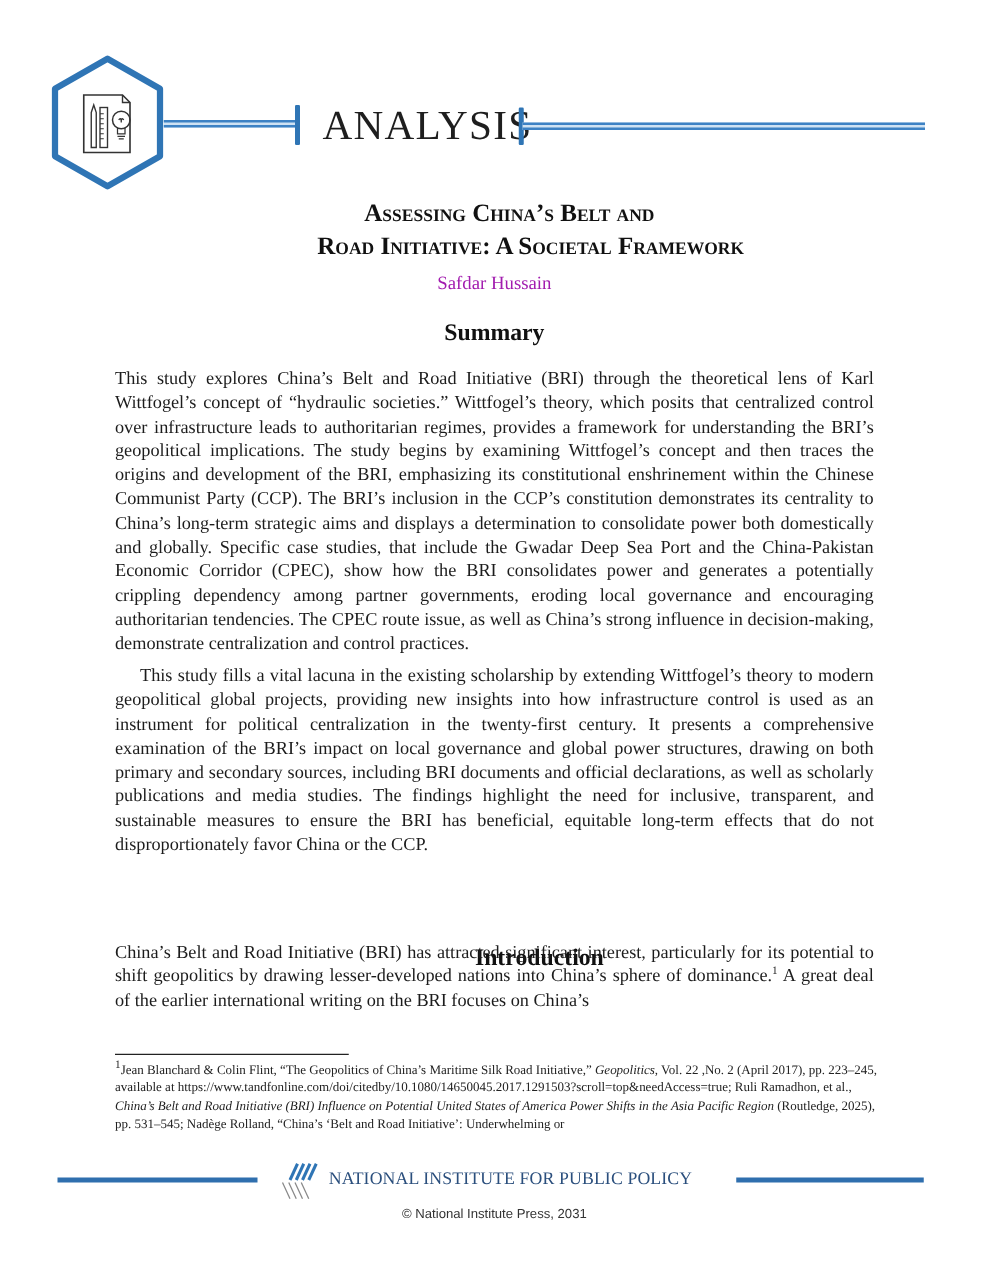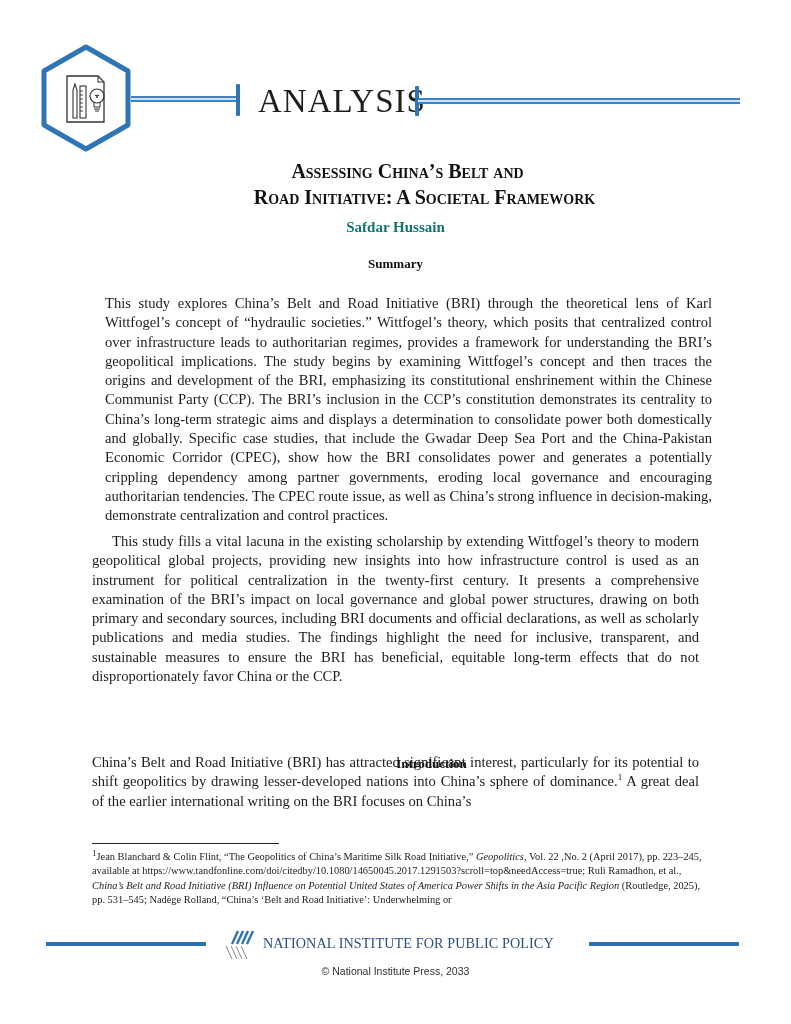--- a/index.html
+++ b/index.html
@@ -12,28 +12,28 @@
     .hdr-tick-left { left: 236px; top: 84px; width: 4px; height: 32px; background: #2f75b5; border-radius: 1px; }
     .analysis-title { left: 258px; top: 81px; font-family: "Liberation Serif", "DejaVu Serif", serif; font-size: 33px; letter-spacing: 1px; color: #1e1e1e; line-height: 40px; }
     .hdr-tick-right { left: 415px; top: 86px; width: 4px; height: 30px; background: #2f75b5; border-radius: 1px; }
     .hdr-line-right { left: 418px; top: 98px; width: 322px; height: 6px; }
     .dline { border-top: 2px solid #3d82c4; border-bottom: 2px solid #3d82c4; box-sizing: border-box; background: #cfe2f3; }
 
     
     .doc-title { left: 0; width: 791px; text-align: center; font-family: "Liberation Serif", "DejaVu Serif", serif; font-weight: bold; font-variant: small-caps; font-size: 20px; line-height: 26px; color: #111; padding-left: 12px; }
     .doc-title.l1 { top: 158px; }
     .doc-title.l2 { top: 184px; margin-left: 17px; }
-    .author { left: 0; width: 791px; top: 219px; text-align: center; font-family: "Liberation Serif", "DejaVu Serif", serif; font-weight: bold; font-size: 15px; color: #0f766e; }
-    .section-head { left: 0; width: 791px; text-align: center; font-family: "Liberation Serif", "DejaVu Serif", serif; font-weight: bold; font-size: 13px; color: #111; }
+    .author { left: 0; width: 791px; top: 219px; text-align: center; font-family: "Liberation Serif", "DejaVu Serif", serif; font-weight: normal; font-size: 15px; color: #a21caf; }
+    .section-head { left: 0; width: 791px; text-align: center; font-family: "Liberation Serif", "DejaVu Serif", serif; font-weight: bold; font-size: 19px; color: #111; }
     .summary-head { top: 256px; }
     .intro-head { top: 756px; padding-left: 36px; }
 
     
     .para { left: 92px; width: 607px; font-family: "Liberation Serif", "DejaVu Serif", serif; font-size: 14.6px; line-height: 19.3px; text-align: justify; color: #1c1c1c; margin: 0; }
-    .p1 { top: 294px; margin-left: 13px; }
+    .p1 { top: 294px; }
     .p2 { top: 532px; text-indent: 20px; }
     .p3 { top: 753px; }
     sup { font-size: 9px; line-height: 0; vertical-align: super; }
 
     
     .fn-rule { left: 92px; top: 843px; width: 187px; height: 1px; background: #222; }
     .footnote { left: 92px; top: 850px; width: 610px; font-family: "Liberation Serif", "DejaVu Serif", serif; font-size: 10.4px; line-height: 14.4px; color: #222; margin: 0; }
     .footnote i { font-style: italic; }
 
     
@@ -90,13 +90,13 @@
   </g>
   <g stroke="#888" stroke-width="1">
     <line x1="3" y1="17" x2="9" y2="30"></line>
     <line x1="8" y1="17" x2="14" y2="30"></line>
     <line x1="13" y1="17" x2="19" y2="30"></line>
     <line x1="18" y1="17" x2="24" y2="30"></line>
   </g>
 </svg>
 <div class="abs ft-org">NATIONAL INSTITUTE FOR PUBLIC POLICY</div>
 <div class="abs ft-line-right"></div>
-<div class="abs ft-copy">© National Institute Press, 2033</div>
+<div class="abs ft-copy">© National Institute Press, 2031</div>
 
 </body></html>

